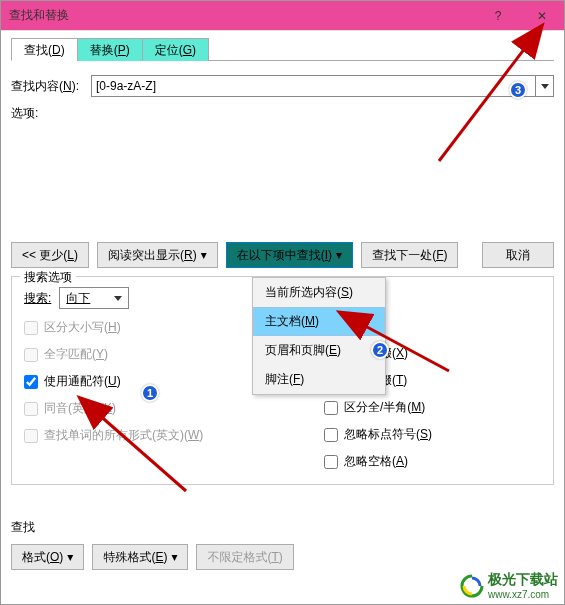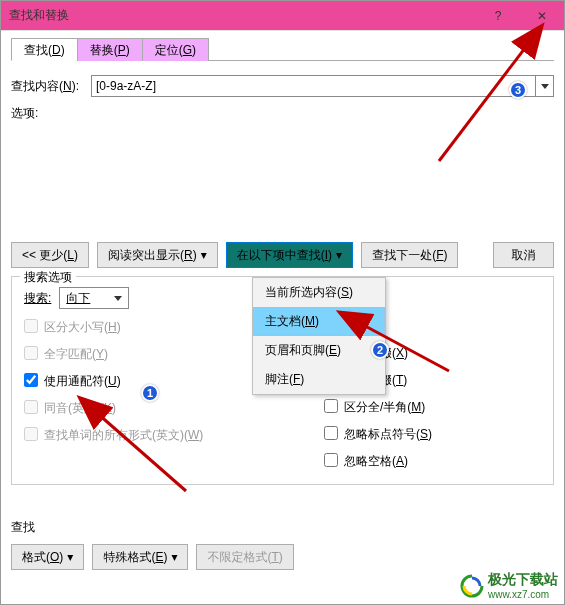--- a/index.html
+++ b/index.html
@@ -5,41 +5,41 @@
 * { box-sizing: border-box; margin: 0; padding: 0; font-family: "Microsoft YaHei", "Segoe UI", sans-serif; font-size: 12px; }
 body { width: 565px; height: 605px; background: #fff; position: relative; overflow: hidden; }
 .dialog { width: 565px; height: 605px; background: #fff; border: 1px solid #999; position: relative; }
 .titlebar { height: 30px; background: #ec4899; display: flex; align-items: center; padding: 0 0 0 8px; border-bottom: 1px solid #e0e0e0; }
 .titlebar .title { flex: 1; color: #333; }
 .titlebar .tbtn { width: 44px; height: 30px; display: flex; align-items: center; justify-content: center; color: #333; }
 .content { padding: 6px 10px 10px 10px; }
 .tabs { display: flex; border-bottom: 1px solid #aaa; height: 24px; }
 .tab { padding: 3px 12px 3px 12px; border: 1px solid #aaa; border-bottom: none; background: #fff; margin-right: -1px; position: relative; top: 1px; }
 .tab.active { background: #fff; border-bottom: 1px solid #fff; }
-.tab.inactive { background: #f0abfc; top: 1px; }
+.tab.inactive { background: #5eead4; top: 1px; }
 .underline { text-decoration: underline; }
 .form-row { display: flex; align-items: center; margin-top: 14px; }
 .form-row label { width: 80px; }
 .combo { flex: 1; display: flex; border: 1px solid #888; height: 22px; }
 .combo input { flex: 1; border: none; padding: 0 4px; outline: none; }
 .combo .dd { width: 18px; border-left: 1px solid #888; display: flex; align-items: center; justify-content: center; }
 .options-row { display: flex; margin-top: 8px; }
 .options-row .lbl { width: 80px; }
 .button-row { display: flex; gap: 8px; margin-top: 120px; margin-bottom: 8px; }
 .btn { background: #e9e9e9; border: 1px solid #adadad; height: 26px; padding: 0 10px; display: flex; align-items: center; justify-content: center; white-space: nowrap; }
 .btn.highlighted { border: 1px solid #0078d7; background: #0f766e; }
 .btn .caret { margin-left: 4px; }
 .fieldset { border: 1px solid #ccc; padding: 10px 12px 14px 12px; margin-top: 4px; position: relative; }
 .fieldset .legend { position: absolute; top: -8px; left: 8px; background: #fff; padding: 0 4px; font-size: 12px; }
 .search-dir { display: flex; align-items: center; gap: 8px; margin-bottom: 10px; text-decoration: underline; }
 .select { border: 1px solid #888; height: 22px; padding: 0 6px; display: flex; align-items: center; gap: 8px; width: 70px; justify-content: space-between; }
 .cols { display: flex; }
 .col-left { width: 300px; display: flex; flex-direction: column; gap: 10px; }
 .col-right { flex: 1; display: flex; flex-direction: column; gap: 10px; padding-top: 26px; }
-.chk { display: flex; gap: 6px; }
+.chk { display: flex; align-items: center; gap: 6px; }
 .chk input { width: 14px; height: 14px; }
 .chk.disabled { color: #9a9a9a; }
 .find-section { margin-top: 34px; }
 .find-section .legend2 { margin-bottom: 8px; }
 .find-buttons { display: flex; gap: 8px; }
 .dropdown-menu { position: absolute; left: 251px; top: 276px; width: 134px; background: #f2f2f2; border: 1px solid #c0c0c0; box-shadow: 2px 2px 4px rgba(0,0,0,0.2); }
 .menu-item { padding: 6px 12px; }
 .menu-item.hover { background: #7dd3fc; border: 1px solid #9ac5e6; padding: 5px 11px; }
 .badge { position: absolute; width: 18px; height: 18px; border-radius: 50%; background: #1e5bd6; border: 2px solid #fff; color: #fff; display: flex; align-items: center; justify-content: center; font-weight: bold; font-size: 11px; box-shadow: 0 0 2px rgba(0,0,0,0.4); }
 .arrow-svg { position: absolute; pointer-events: none; }
@@ -106,21 +106,21 @@
         <span>在以下项中查找(</span>
           <span class="underline">I</span>
           <span>)</span>
           <span class="caret">▾</span>
       </div>
       <div class="btn">
         <span>查找下一处(</span>
           <span class="underline">F</span>
           <span>)</span>
       </div>
-      <div class="btn" style="margin-left:auto; width:61px;">取消</div>
+      <div class="btn" style="margin-left:auto; width:72px;">取消</div>
     </div>
 
     <div class="fieldset">
       <div class="legend">搜索选项</div>
 
       <div class="search-dir">
         <span>搜索:</span>
         <div class="select">
           <span>向下</span>
           <div class="caret-down"></div>

